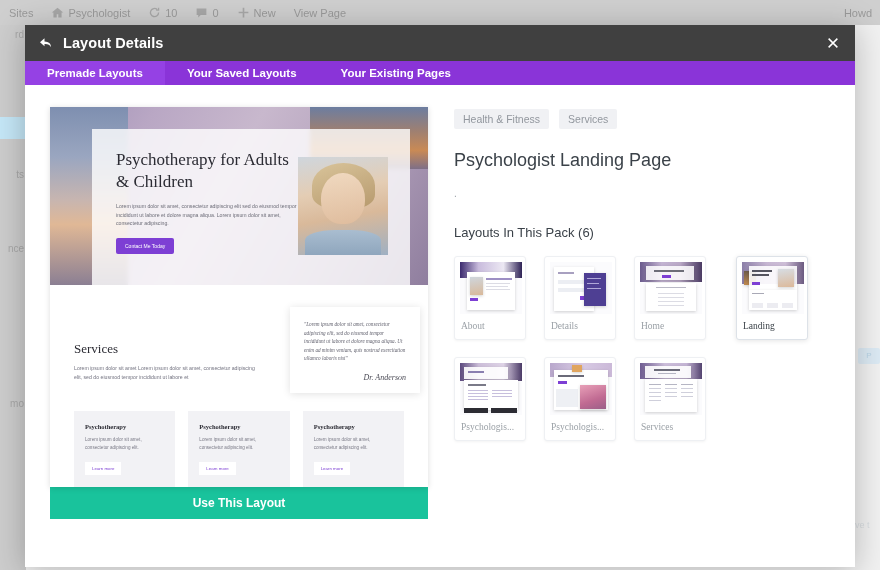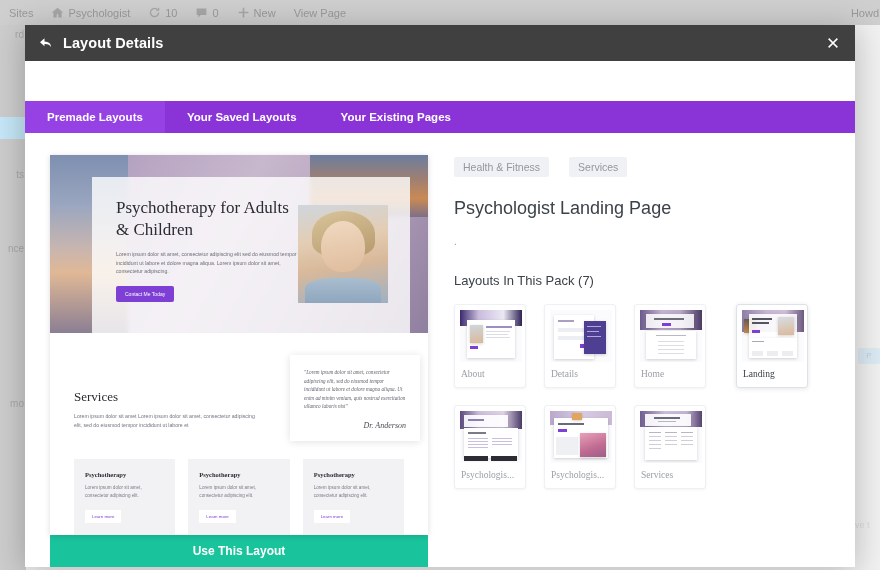--- a/index.html
+++ b/index.html
@@ -14,21 +14,21 @@
   #wp-backdrop { position: absolute; inset: 0; background: #f1f1f1; }
   #admin-bar {
     position: absolute; top: 0; left: 0; width: 880px; height: 25px;
     background: #cfcfcf; color: #9a9a9a;
     display: flex; align-items: center; font-size: 11px;
   }
   #admin-bar .ab-item {
     display: flex; align-items: center; gap: 4px;
     padding: 0 9px; height: 25px; white-space: nowrap;
   }
-  #admin-bar .ab-right { margin-left: auto; padding-right: 1px; }
+  #admin-bar .ab-right { margin-left: auto; padding-right: 8px; }
   .ab-ico { display: inline-block; width: 13px; height: 13px; opacity: .75; }
   .ab-ico svg { display: block; }
 
   #wp-sidebar {
     position: absolute; top: 25px; left: 0; width: 26px; bottom: 0;
     background: #cdcdcd;
   }
   .side-row {
     position: absolute; left: 0; width: 26px;
     font-size: 10px; color: #a8a8a8; padding-left: 2px;
@@ -62,21 +62,21 @@
   #modal-title {
     color: #fff; font-size: 14.5px; font-weight: bold; letter-spacing: .1px;
   }
   #close-btn {
     position: absolute; right: 0; top: 0; width: 44px; height: 36px;
     display: flex; align-items: center; justify-content: center;
     color: #fff; font-size: 15px; cursor: pointer;
   }
 
   #modal-tabs {
-    height: 32px; background: #8a34d8; display: flex; align-items: stretch; flex: none; margin-top: 40px;
+    height: 24px; background: #8a34d8; display: flex; align-items: stretch; flex: none;
   }
   .tab {
     display: flex; align-items: center; padding: 0 22px;
     color: #fff; font-size: 11.5px; font-weight: bold; cursor: pointer;
     white-space: nowrap;
   }
   .tab.active { background: #9541e4; }
 
   #modal-body {
     flex: 1; display: flex; background: #fff; padding: 22px 25px 0 25px;
@@ -191,21 +191,21 @@
   #preview-actions { display: flex; width: 378px; height: 32px; }
   .act-btn {
     flex: 1; display: flex; align-items: center; justify-content: center;
     color: #fff; font-size: 12px; font-weight: bold; cursor: pointer;
   }
   #view-demo { background: #1279d1; }
   #use-layout { background: #19c39c; }
 
   
   #details-col { flex: 1; min-width: 0; padding-top: 2px; }
-  .tag-row { display: flex; gap: 20px; }
+  .tag-row { display: flex; gap: 10px; }
   .tag {
     background: #f0f1f4; color: #92979e; font-size: 10.5px;
     padding: 4px 9px; border-radius: 2px; white-space: nowrap;
   }
   #pack-title {
     margin-top: 21px; font-size: 18px; color: #3b4249; font-weight: normal;
   }
   #pack-desc { margin-top: 17px; font-size: 10px; color: #9aa0a6; }
   #pack-count {
     margin-top: 26px; font-size: 13px; color: #3b4249; font-weight: normal;
@@ -378,21 +378,21 @@
     </div>
 
     <div id="details-col">
       <div class="tag-row">
         <span class="tag">Health &amp; Fitness</span>
         <span class="tag">Services</span>
       </div>
 
       <h1 id="pack-title">Psychologist Landing Page</h1>
       <div id="pack-desc">.</div>
-      <h3 id="pack-count">Layouts In This Pack (7)</h3>
+      <h3 id="pack-count">Layouts In This Pack (6)</h3>
 
       <div id="layout-grid">
 
         <div class="layout-card">
           <div class="lc-thumb">
             <div class="t-bar" style="top:0;height:16px;background:linear-gradient(90deg,#3b2a6e,#c9bcdd 30%,#ece8f3 70%,#2e2255)"></div>
             <div class="t-win" style="left:7px;top:10px;width:48px;height:38px"></div>
             <div class="t-win" style="left:10px;top:15px;width:13px;height:18px;background:linear-gradient(170deg,#cfd6dd,#d9b99a)"></div>
             <div class="t-line" style="left:26px;top:16px;width:26px;height:2px;background:#9d8fc4"></div>
             <div class="t-line" style="left:26px;top:21px;width:24px"></div>

